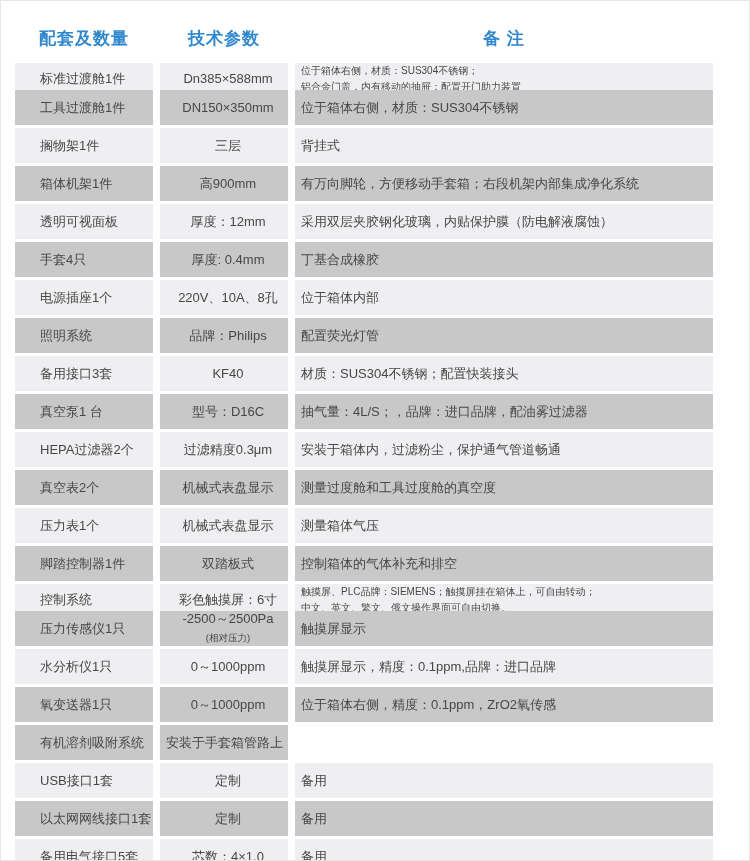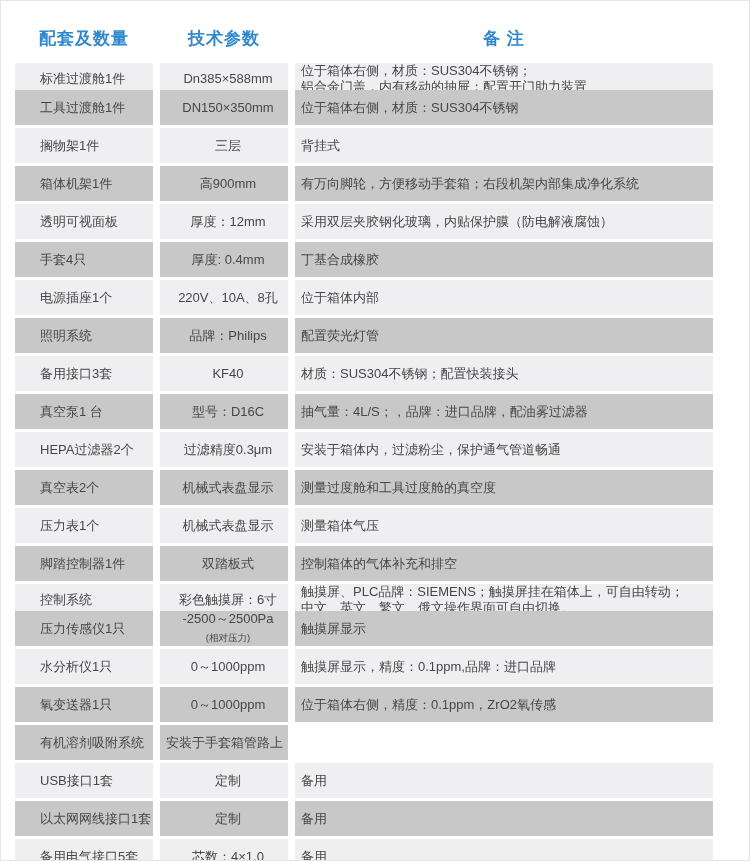--- a/index.html
+++ b/index.html
@@ -56,21 +56,21 @@
     line-height:16px;
     white-space:nowrap;
     overflow:visible;
   }
   .row.light .cell{background:#efeef0;}
   .row.dark  .cell{background:#c9c8c9;}
   .c1{padding-left:25px;}
   .c2{padding-left:8px;flex-direction:row;align-items:center;}
   .c3{padding-left:6px;}
   .rline{white-space:nowrap;}
-  .row.tall .rline{font-size:13px;line-height:16px;}
+  .row.tall .rline{font-size:10px;line-height:16px;}
   .note{
     font-size:9.5px;
     color:#474747;
     padding-top:3px;
   }
 </style>
 </head>
 <body>
 
 <div class="page">

